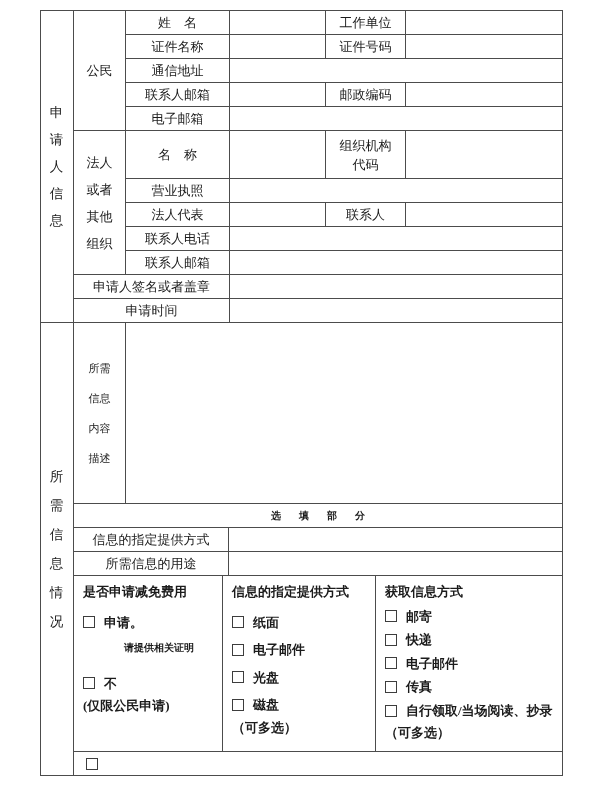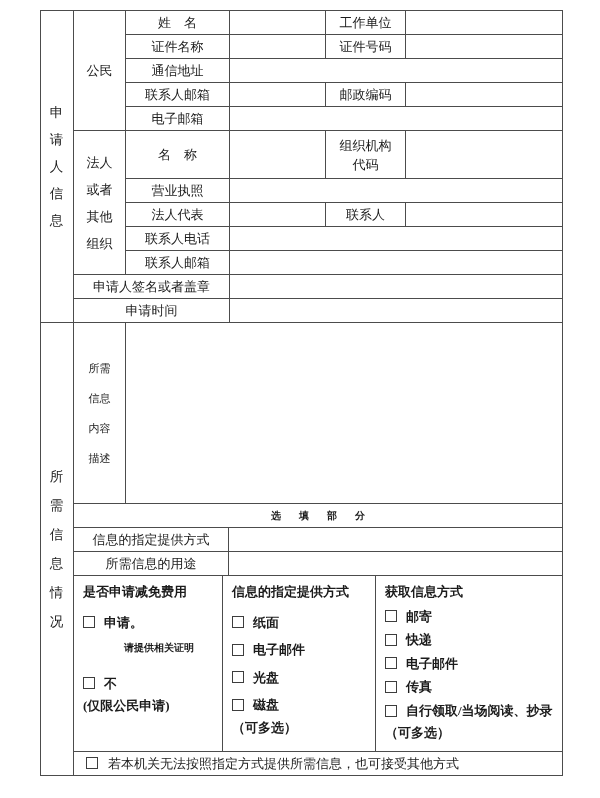--- a/index.html
+++ b/index.html
@@ -242,21 +242,20 @@
               <span>自行领取/当场阅读、抄录</span>
             </div>
             <div class="cbx-footer nogap">（可多选）</div>
           </div>
         </td>
       </tr>
       <tr style="height:24px">
         <td colspan="5">
           <div class="bottom-note">
             <span class="box"></span>
-            <span>若本机关无法按照指定方式提供所需信息，也可接受其他方式</span>
           </div>
         </td>
       </tr>
     </tbody>
       </table>
 
   </div>
 </div>
 
 </body></html>

